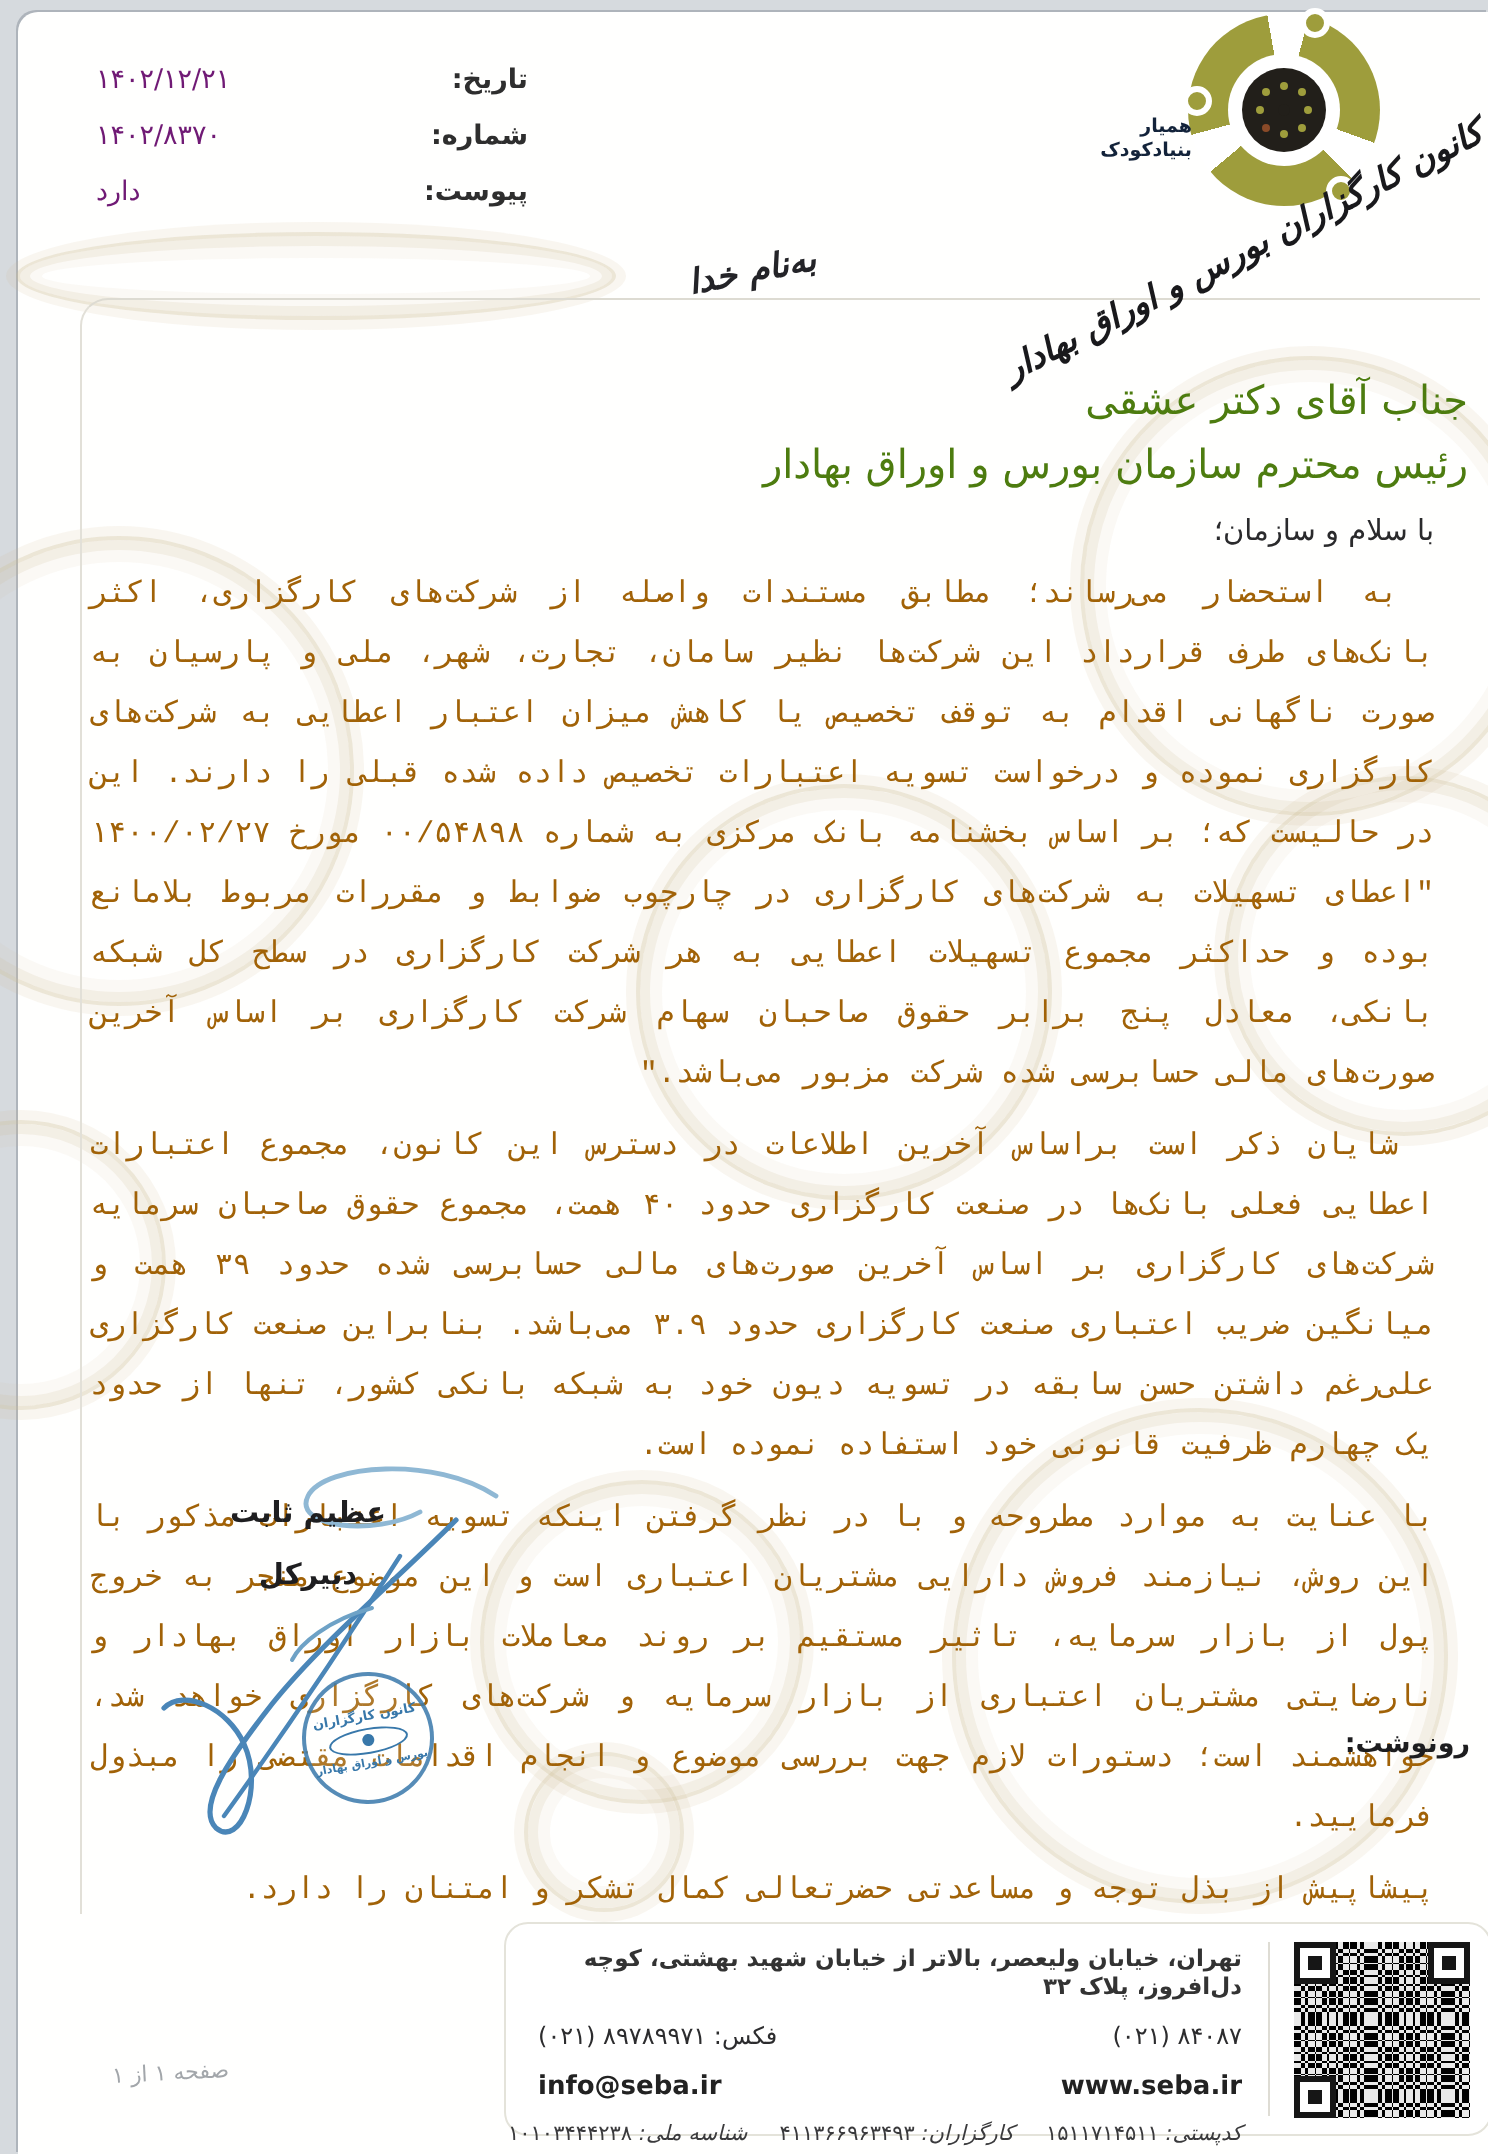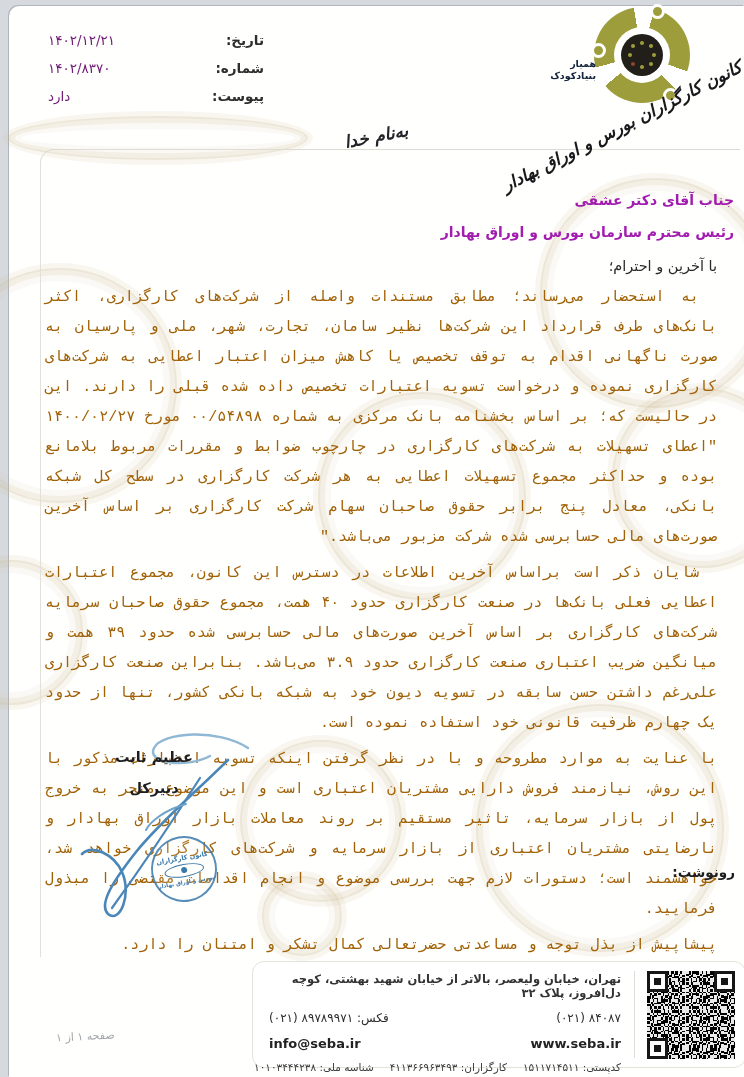--- a/index.html
+++ b/index.html
@@ -46,21 +46,21 @@
   .e-node.n3 { right:12px; bottom:0px; }
   .org-tagline { position:absolute; left:534px; top:36px; width:62px; font-size:9.5px; font-weight:bold;
                  color:#13233a; text-align:right; line-height:1.3; direction:rtl;margin-top:22px; }
   .org-calligraphy { position:absolute; left:486px; top:116px; width:272px; text-align:center; white-space:nowrap;
                      transform:rotate(-27deg); font-size:17px; font-weight:bold; font-style:italic; color:#19191c; direction:rtl; }
   .bismillah { position:absolute; left:344px; top:126px; font-size:17px; font-weight:bold; font-style:italic;
                transform:rotate(-11deg); color:#242428; direction:rtl; }
 
   
   .recipient { position:absolute; right:10px; top:184px; text-align:right; direction:rtl;
-               font-weight:bold; font-size:14px; line-height:32px; color:#a21caf; }
+               font-weight:normal; font-size:20px; line-height:32px; color:#4d7c0f; }
   .salutation { position:absolute; right:27px; top:258px; direction:rtl; font-size:14.5px; color:#2a2a2c; }
   .body-text { position:absolute; left:45px; right:27px; top:283px; direction:rtl; text-align:justify;
                font-size:15px; line-height:30px; color:#a16207;font-family:Liberation Mono, monospace; }
   .para { margin-bottom:6px; }
   .para.indent { text-indent:18px; }
 
   
   .sig-block { position:absolute; left:98px; top:742px; width:112px; text-align:center; direction:rtl;
                font-weight:bold; font-size:14.5px; line-height:31px; color:#1e1e20; }
   .sig-svg { position:absolute; left:66px; top:726px; pointer-events:none; }
@@ -89,21 +89,21 @@
         background-blend-mode:difference; }
   .qf { position:absolute; width:21px; height:21px; border:3px solid #161616; background:#fff; }
   .qf::after { content:""; position:absolute; inset:4px; background:#161616; }
   .qf.tl { left:0; top:0; } .qf.tr { right:0; top:0; } .qf.bl { left:0; bottom:0; }
   .f-divider { position:absolute; right:110px; top:9px; bottom:9px; width:1px; background:#dedcd4; }
   .f-text { position:absolute; left:16px; right:124px; top:10px; direction:rtl; color:#2c2c2e; }
   .f-address { font-size:11.5px; font-weight:bold; text-align:right; color:#333; }
   .f-row { display:flex; justify-content:space-between; align-items:baseline; margin-top:11px; font-size:12px; color:#2c2c2e; }
   .f-web { font-size:13px; font-weight:bold; direction:ltr; unicode-bidi:isolate; color:#222; }
   .f-codes { display:flex; column-gap:16px; margin-top:10px; font-size:10.5px; color:#3a3a3c; white-space:nowrap; }
-  .f-codes .cl { font-weight:normal; }
+  .f-codes .cl { font-weight:normal;font-style:italic; }
   .page-num { position:absolute; left:56px; top:1030px; font-size:11px; color:#a2a6aa; transform:rotate(-3deg); direction:rtl; }
 </style>
 </head>
 <body>
 
 <div class="canvas">
   <div class="page"></div>
 
   <div class="wm wm1"></div>
   <div class="wm wm2"></div>
@@ -144,21 +144,21 @@
   </div>
   <div class="org-tagline">همیار بنیادکودک</div>
   <div class="org-calligraphy">کانون کارگزاران بورس و اوراق بهادار</div>
   <div class="bismillah">به‌نام خدا</div>
 
   <div class="recipient">
     <div>جناب آقای دکتر عشقی</div>
     <div>رئیس محترم سازمان بورس و اوراق بهادار</div>
   </div>
 
-  <div class="salutation">با آخرین و احترام؛</div>
+  <div class="salutation">با سلام و سازمان؛</div>
 
   <div class="body-text">
     <div class="para indent">به استحضار می‌رساند؛ مطابق مستندات واصله از شرکت‌های کارگزاری، اکثر بانک‌های طرف قرارداد این شرکت‌ها نظیر سامان، تجارت، شهر، ملی و پارسیان به صورت ناگهانی اقدام به توقف تخصیص یا کاهش میزان اعتبار اعطایی به شرکت‌های کارگزاری نموده و درخواست تسویه اعتبارات تخصیص داده شده قبلی را دارند. این در حالیست که؛ بر اساس بخشنامه بانک مرکزی به شماره ۰۰/۵۴۸۹۸ مورخ ۱۴۰۰/۰۲/۲۷ "اعطای تسهیلات به شرکت‌های کارگزاری در چارچوب ضوابط و مقررات مربوط بلامانع بوده و حداکثر مجموع تسهیلات اعطایی به هر شرکت کارگزاری در سطح کل شبکه بانکی، معادل پنج برابر حقوق صاحبان سهام شرکت کارگزاری بر اساس آخرین صورت‌های مالی حسابرسی شده شرکت مزبور می‌باشد."</div>
     <div class="para indent">شایان ذکر است براساس آخرین اطلاعات در دسترس این کانون، مجموع اعتبارات اعطایی فعلی بانک‌ها در صنعت کارگزاری حدود ۴۰ همت، مجموع حقوق صاحبان سرمایه شرکت‌های کارگزاری بر اساس آخرین صورت‌های مالی حسابرسی شده حدود ۳۹ همت و میانگین ضریب اعتباری صنعت کارگزاری حدود ۳.۹ می‌باشد. بنابراین صنعت کارگزاری علی‌رغم داشتن حسن سابقه در تسویه دیون خود به شبکه بانکی کشور، تنها از حدود یک چهارم ظرفیت قانونی خود استفاده نموده است.</div>
     <div class="para">با عنایت به موارد مطروحه و با در نظر گرفتن اینکه تسویه اعتبارات مذکور با این روش، نیازمند فروش دارایی مشتریان اعتباری است و این موضوع منجر به خروج پول از بازار سرمایه، تاثیر مستقیم بر روند معاملات بازار اوراق بهادار و نارضایتی مشتریان اعتباری از بازار سرمایه و شرکت‌های کارگزاری خواهد شد، خواهشمند است؛ دستورات لازم جهت بررسی موضوع و انجام اقدامات مقتضی را مبذول فرمایید.</div>
     <div class="para">پیشاپیش از بذل توجه و مساعدتی حضرتعالی کمال تشکر و امتنان را دارد.</div>
   </div>
 
   <svg class="sig-svg" width="190" height="200" viewBox="0 0 190 200">
     <path d="M182 22 C152 2 96 6 88 22 C80 38 122 42 144 30" stroke="#8fb8d4" stroke-width="2.4" fill="none" stroke-linecap="round"></path>

